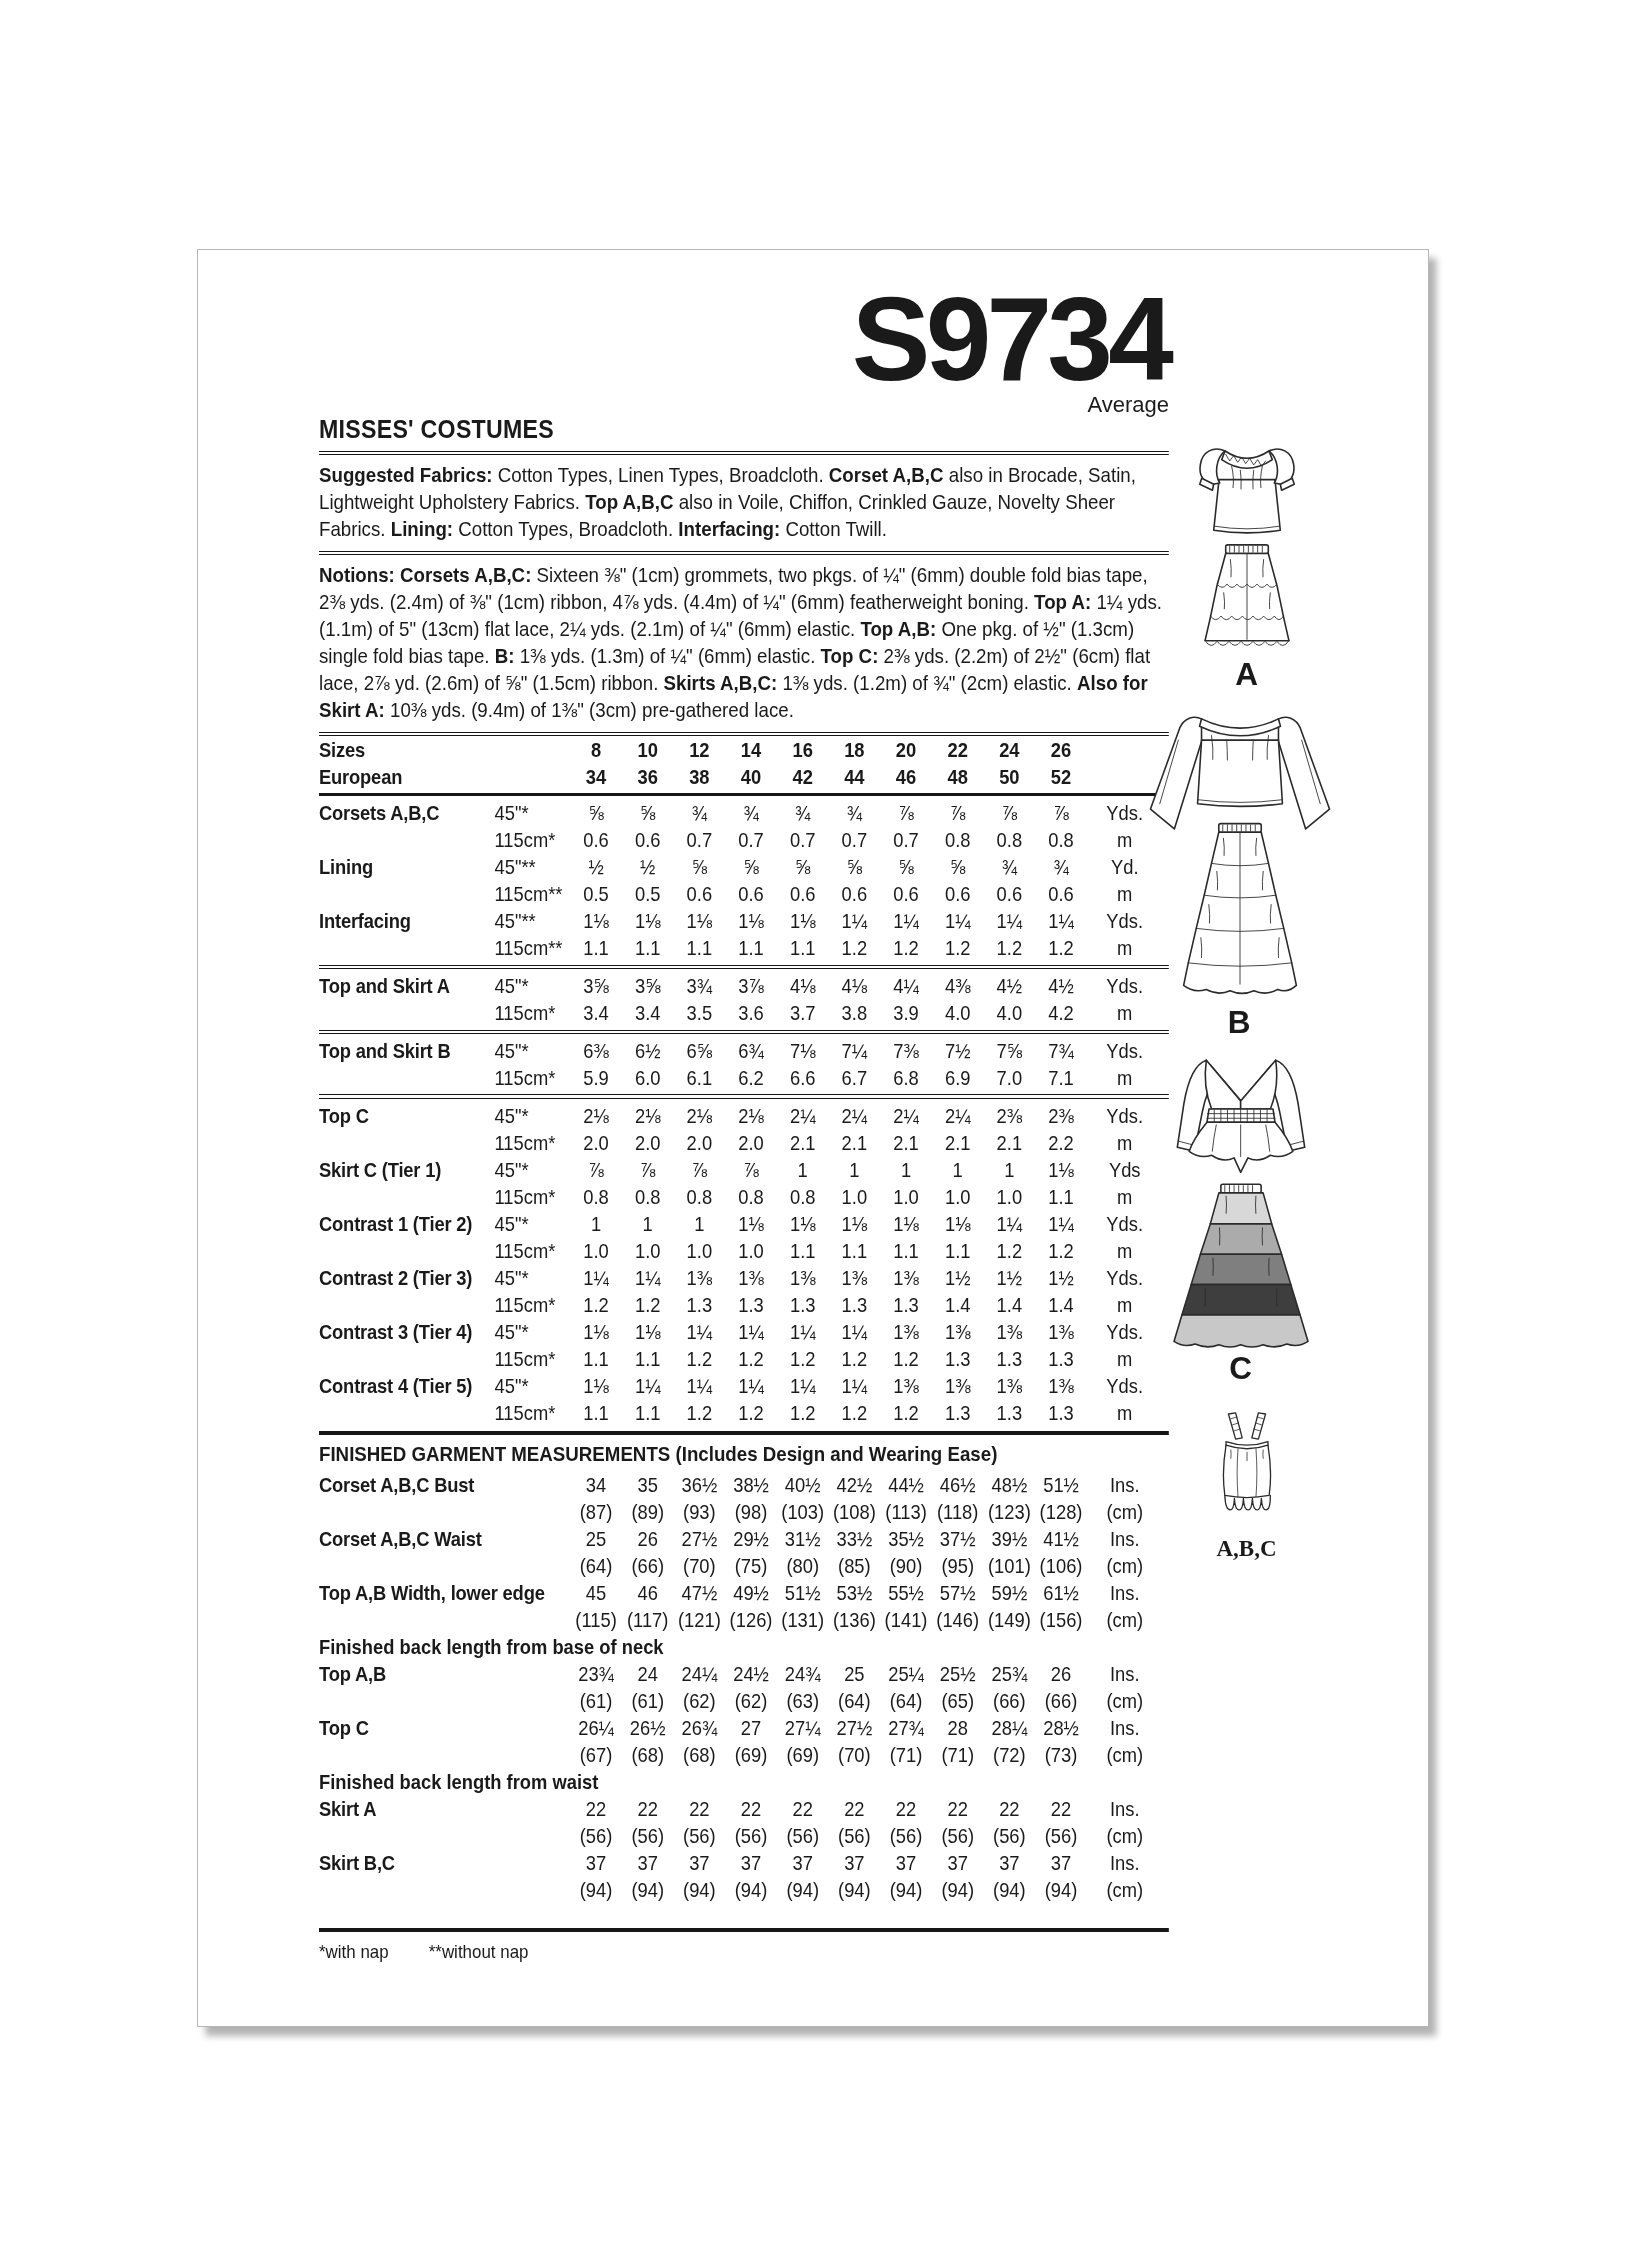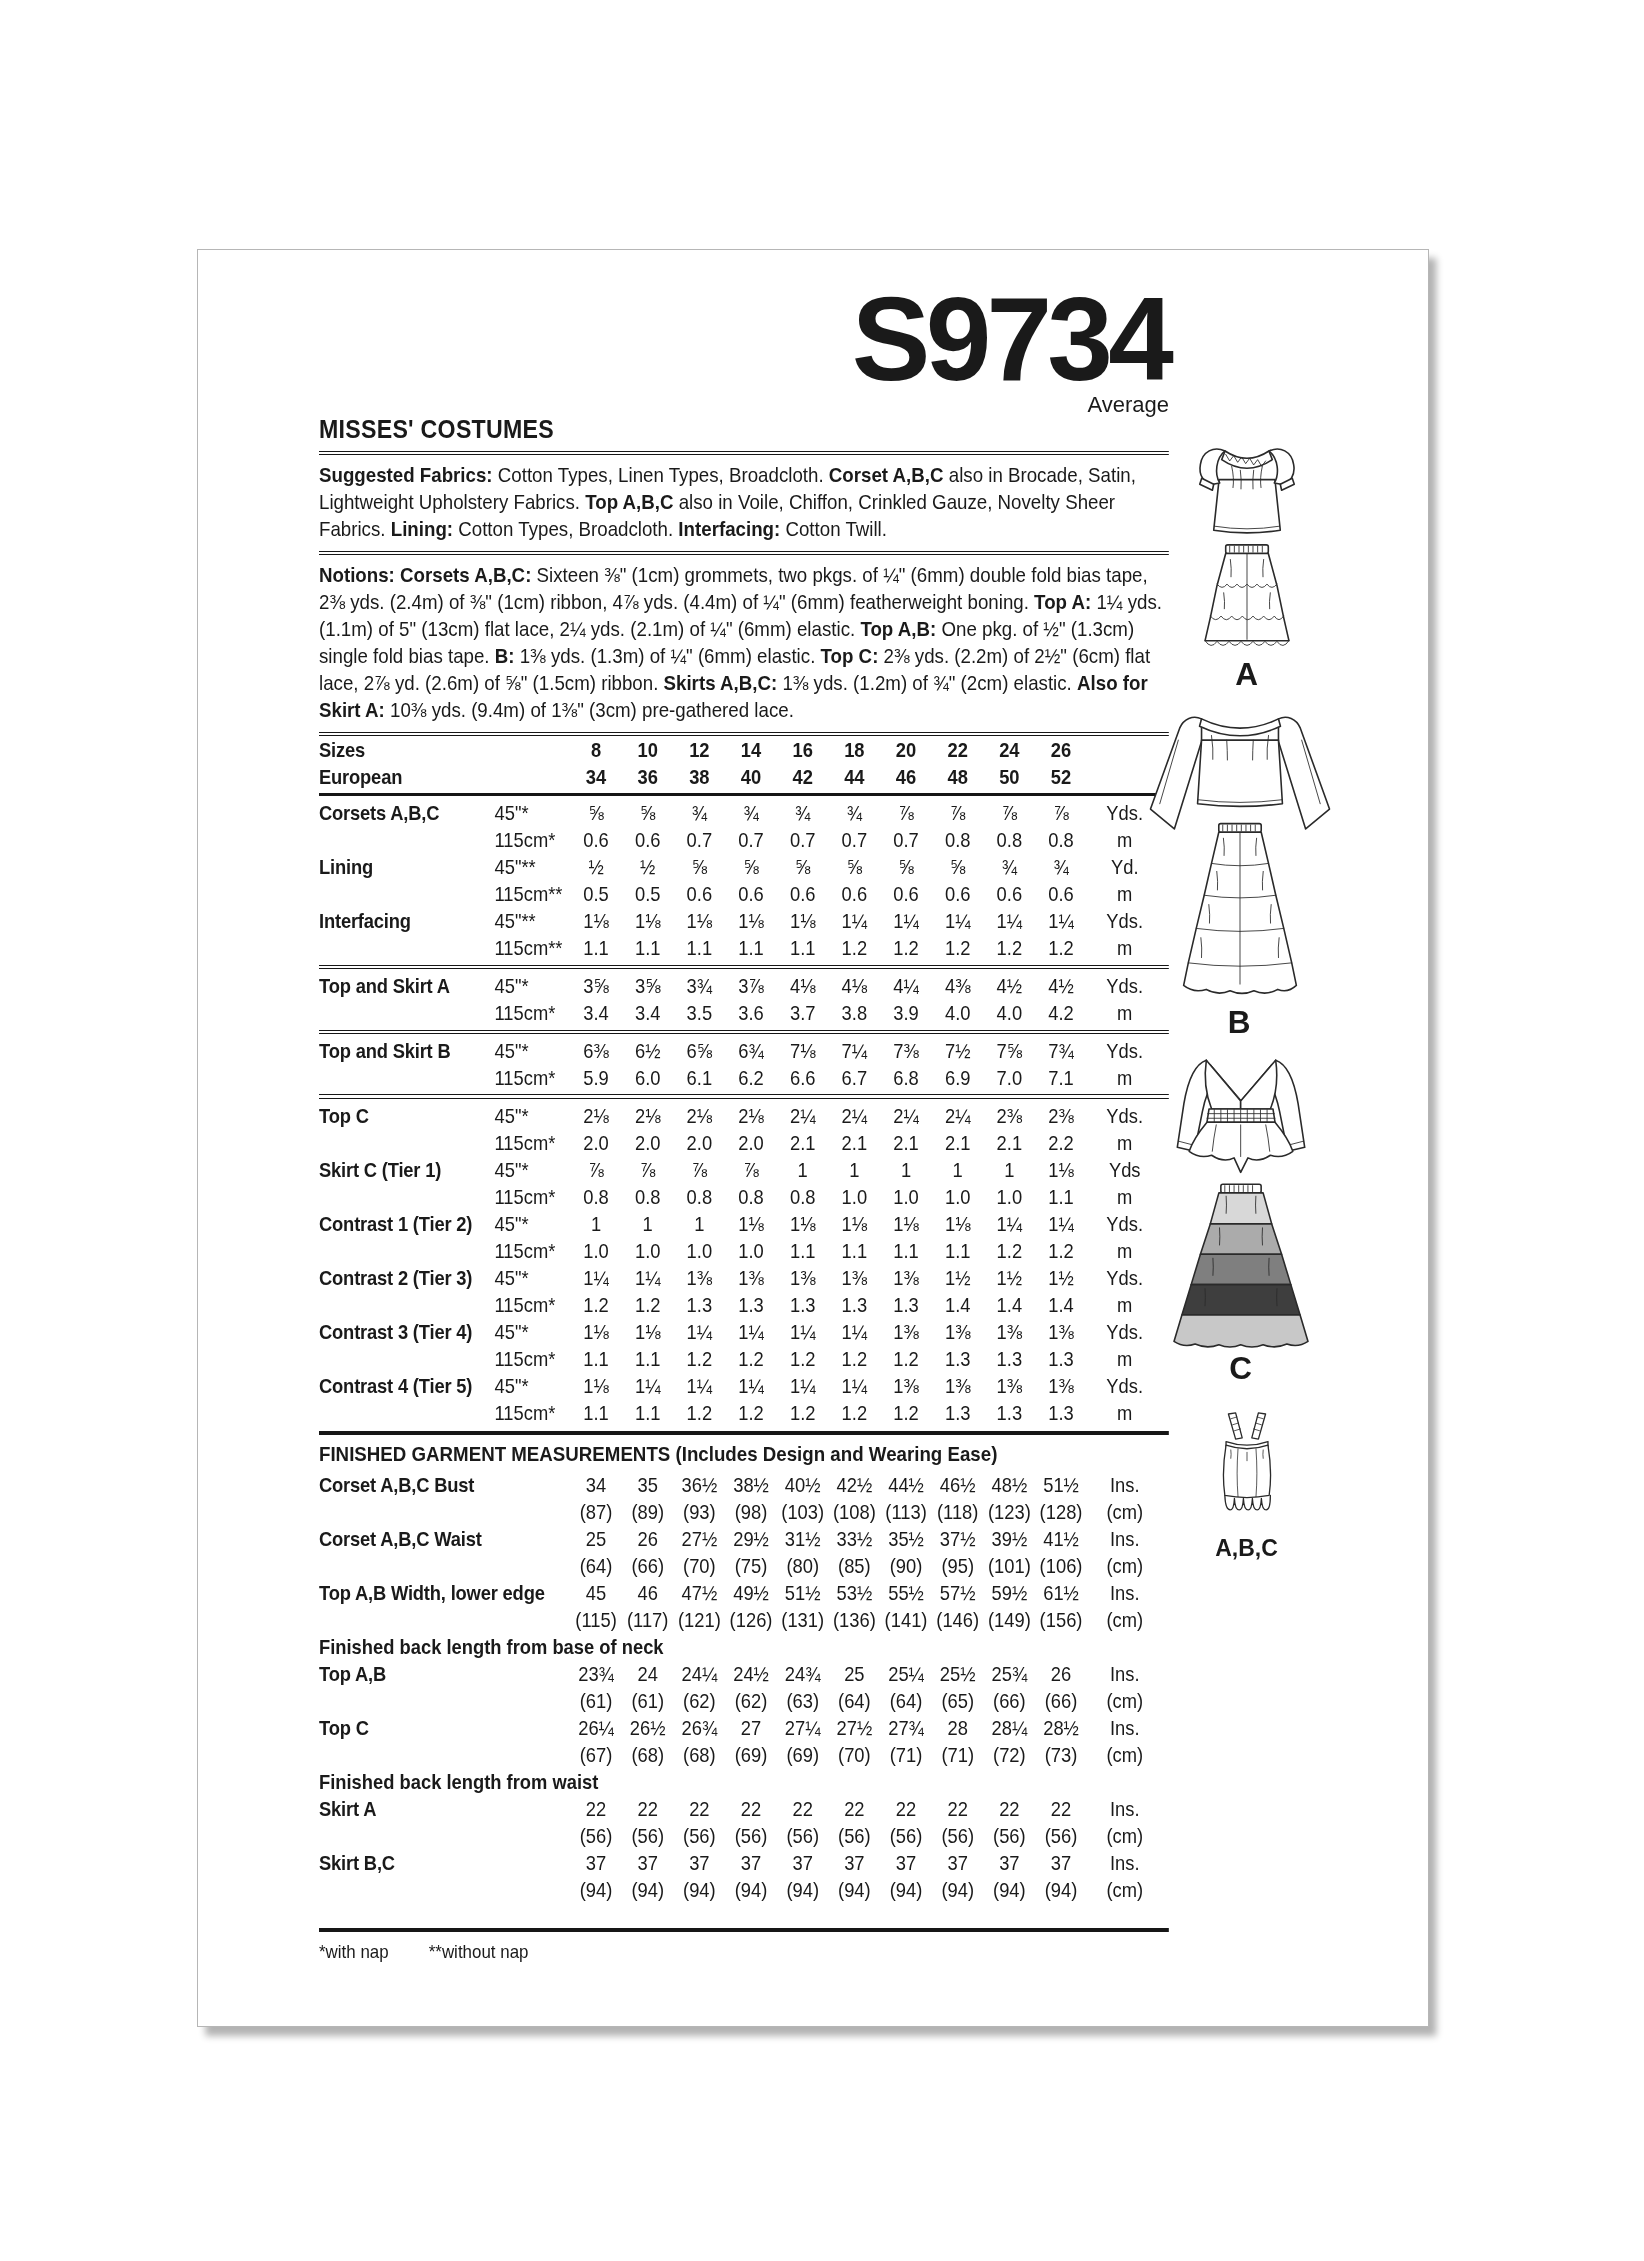--- a/index.html
+++ b/index.html
@@ -710,21 +710,21 @@
           <path d="M86 274 L71 320 L194 320 L179 274 Z" fill="#ababab"></path>
           <path d="M71 320 L57 366 L208 366 L194 320 Z" fill="#7f7f7f"></path>
           <path d="M57 366 L43 412 L222 412 L208 366 Z" fill="#3e3e3e"></path>
           <path d="M43 412 L31 452 Q46 462 63 456 Q81 464 99 457 Q116 464 132 457 Q149 464 166 457 Q184 464 202 456 Q219 462 234 452 L222 412 Z" fill="#c8c8c8"></path>
           <path class="thin" d="M110 232 q1 14 0 26 M155 232 q-1 14 0 26 M100 280 q1 14 0 26 M165 280 q-1 14 0 26 M90 326 q1 14 0 26 M175 326 q-1 14 0 26 M78 372 q1 14 0 26 M187 372 q-1 14 0 26" fill="none"></path>
         </g>
       </svg>
       <div class="viewlabel">C</div>
     </div>
 
-    <div class="fig small" id="fig-abc" style="left:992px;top:1158px;width:113px;">
+    <div class="fig small" id="fig-abc" style="left:992px;top:1158px;width:113px;font-family:Liberation Serif, serif;">
       <svg width="90" height="127" viewBox="0 0 150 212">
         <g fill="#ffffff" stroke="#2a2a2a" stroke-width="2.2" stroke-linejoin="round" stroke-linecap="round">
           <path d="M44 10 L56 52 L67 50 L56 8 Z"></path>
           <path d="M106 10 L94 52 L83 50 L94 8 Z"></path>
           <path class="thin" d="M48 18 l10 -3 M51 28 l10 -3 M54 38 l10 -3 M102 18 l-10 -3 M99 28 l-10 -3 M96 38 l-10 -3" fill="none"></path>
           <path d="M40 56 Q75 68 110 56 L110 65 Q75 77 40 65 Z"></path>
           <path d="M40 62 C35 92 34 118 38 146 Q75 153 112 146 C116 118 115 92 110 62 Q75 74 40 62 Z"></path>
           <path class="thin" d="M60 68 C58 96 58 122 60 148 M90 68 C92 96 92 122 90 148" fill="none"></path>
           <path d="M38 146 q1 24 9 24 q6 0 7 -19 q1 19 8 19 q6 0 7 -19 q1 19 8 19 q6 0 7 -19 q1 19 8 19 q6 0 7 -19 q1 19 8 19 q7 0 7 -24" fill="none"></path>
           <path class="thin" d="M48 70 q1 8 0 14 M75 74 v14 M102 70 q-1 8 0 14" fill="none"></path>

